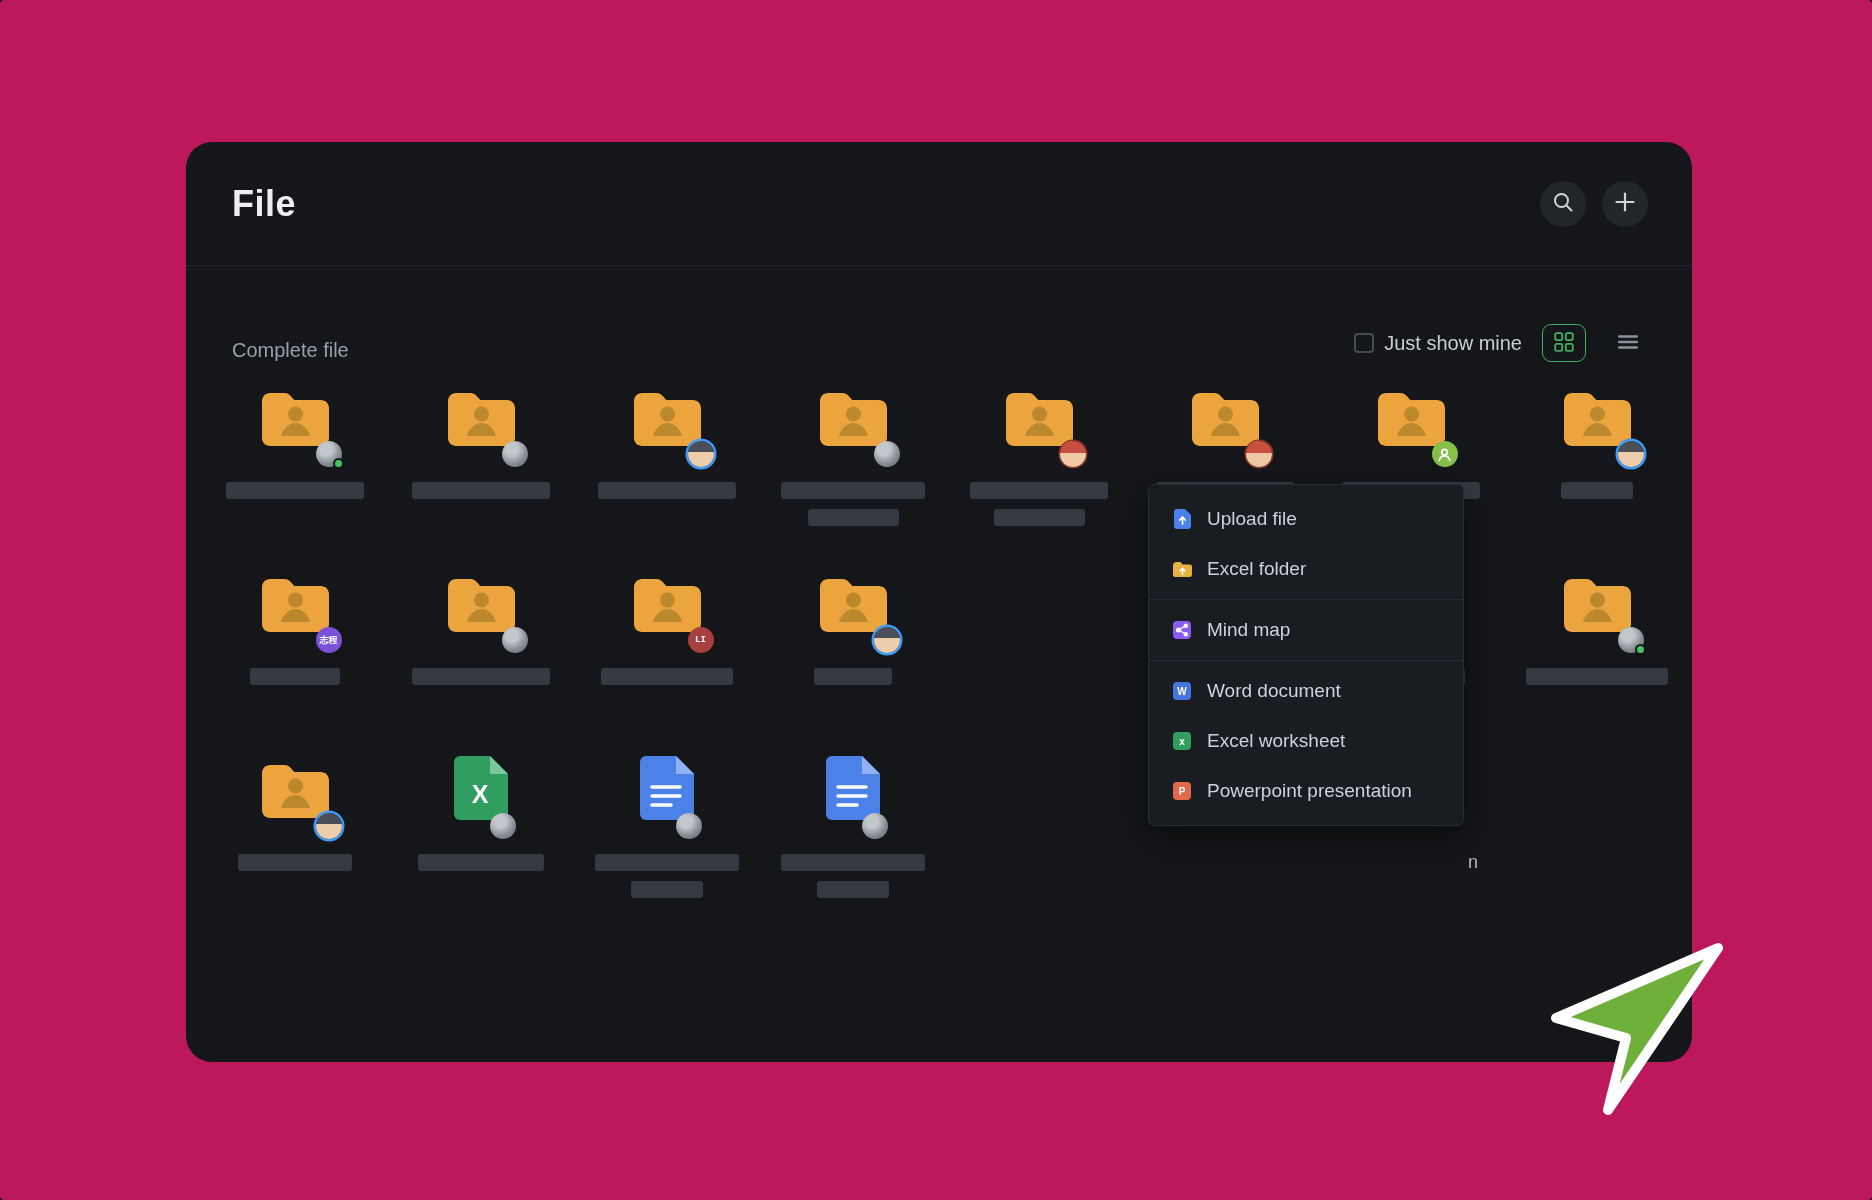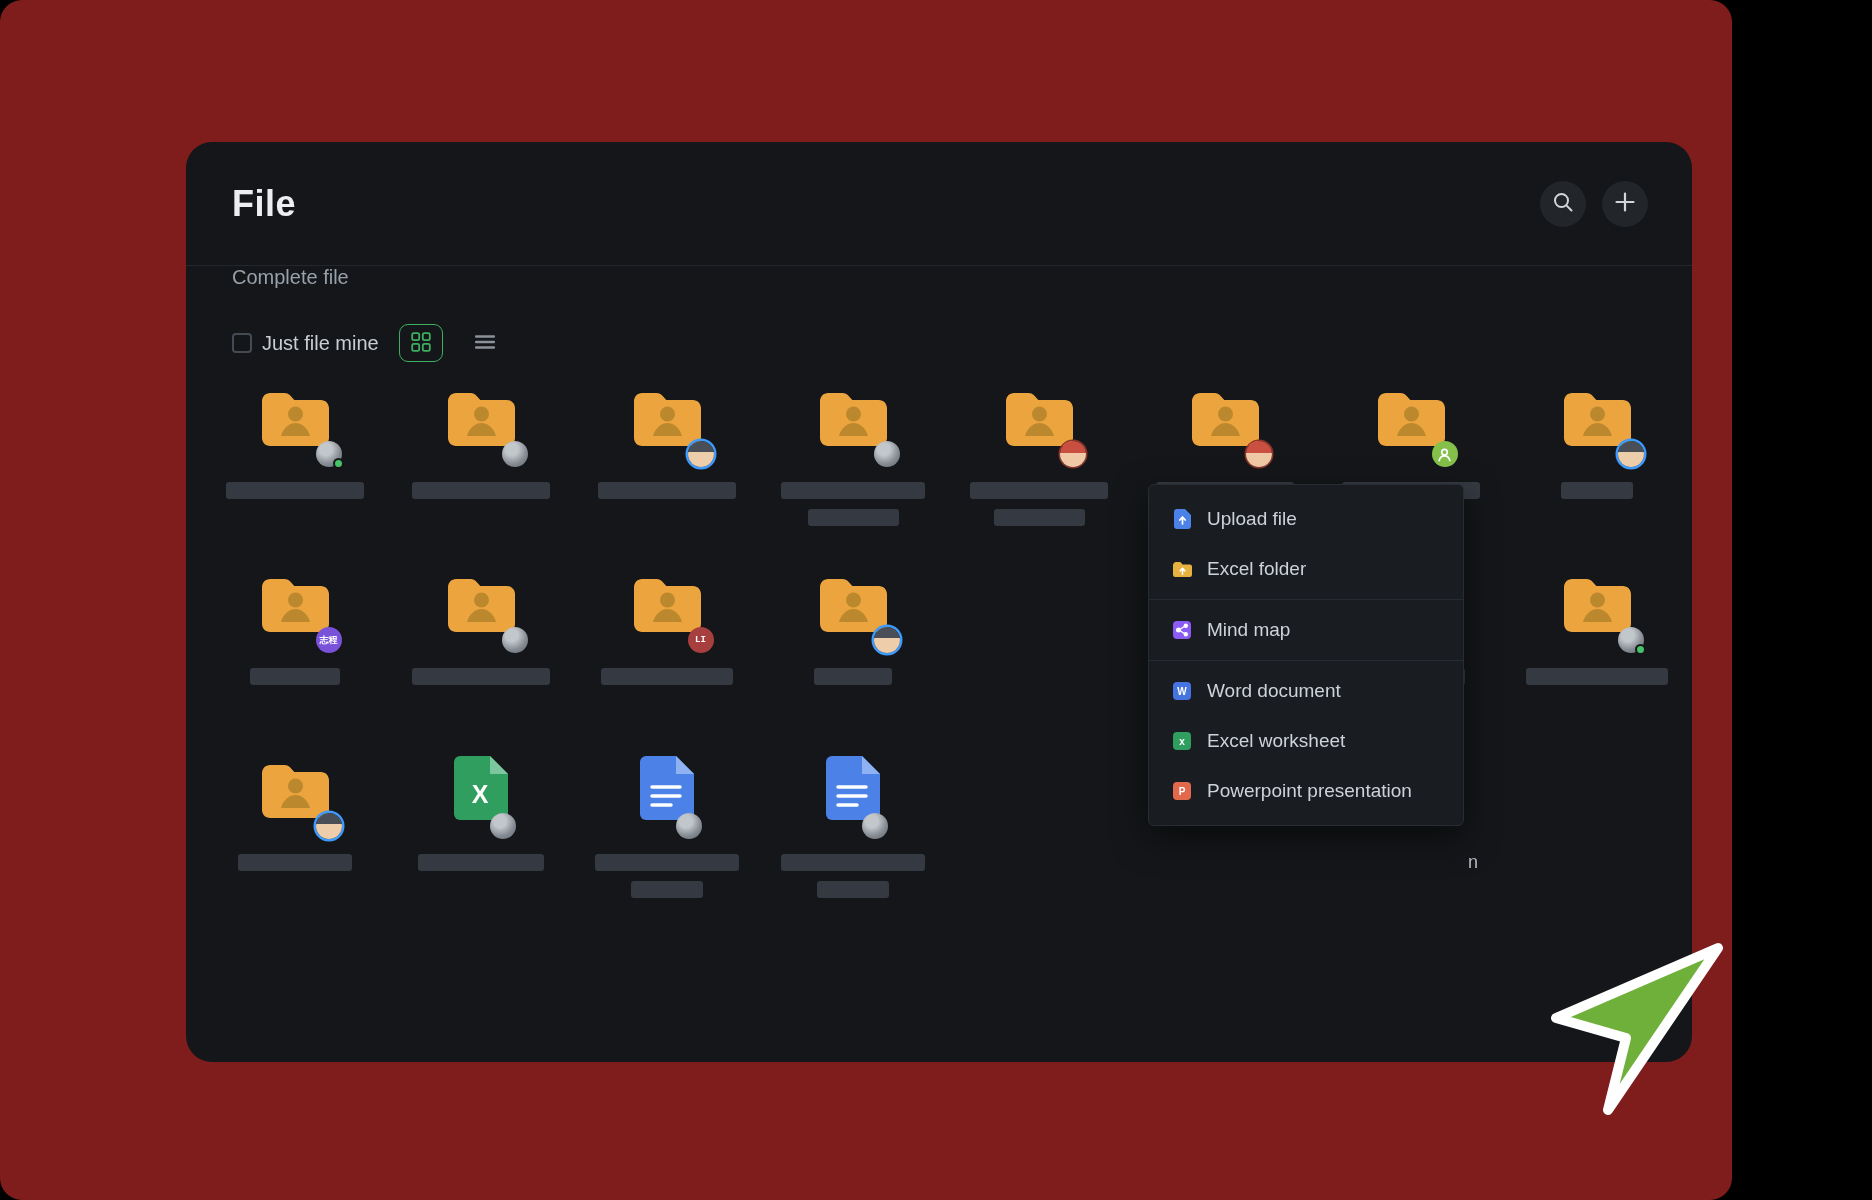--- a/index.html
+++ b/index.html
@@ -1,40 +1,40 @@
 <!DOCTYPE html>
 <html><head>
 <meta charset="utf-8">
 <style>
   * { margin:0; padding:0; box-sizing:border-box; }
   html,body { background:#000; }
   .stage {
-    position:relative; width:1732px; height:1200px;
-    background:#7f1d1d; border-radius:22px; overflow:hidden;
+    position:relative; width:1872px; height:1200px;
+    background:#be185d; border-radius:4px; overflow:hidden;
     font-family:"Liberation Sans", sans-serif;
   }
   .panel {
     position:absolute; left:186px; top:142px; width:1506px; height:920px;
     background:#141619; border-radius:26px; overflow:hidden;
   }
   
   .hdr {
     display:flex; justify-content:space-between; align-items:center;
     height:124px; padding:0 44px 0 46px; border-bottom:1px solid #23262c;
   }
   .hdr h1 { font-size:36px; font-weight:bold; color:#eceef0; letter-spacing:.5px; }
   .hdr-actions { display:flex; gap:16px; }
   .circle-btn {
     width:46px; height:46px; border-radius:50%; background:#222529;
     border:none; display:flex; align-items:center; justify-content:center; cursor:pointer;
   }
   
   .toolbar {
-    display:flex; justify-content:space-between; align-items:flex-start;
-    height:96px; padding:0 42px 0 46px;flex-direction:column;
+    display:flex; justify-content:space-between; align-items:flex-end;
+    height:96px; padding:0 42px 0 46px;
   }
   .section-label { font-size:20px; color:#98a0aa; }
   .toolbar-right { display:flex; align-items:center; gap:20px; }
   .filter { display:flex; align-items:center; gap:10px; cursor:pointer; }
   .checkbox {
     width:20px; height:20px; border:2px solid #454b54; border-radius:4px;
     background:transparent; display:inline-block;
   }
   .filter-label { font-size:20px; color:#c9ced5; }
   .view-btn {
@@ -116,21 +116,21 @@
           </span>
         </button>
       </div>
     </div>
 
     <div class="toolbar">
       <span class="section-label">Complete file</span>
       <div class="toolbar-right">
         <label class="filter">
           <span class="checkbox"></span>
-          <span class="filter-label">Just file mine</span>
+          <span class="filter-label">Just show mine</span>
         </label>
         <button class="view-btn active">
           <span>
             <svg width="20" height="20" viewBox="0 0 20 20" fill="none" stroke="#3FAE5F" stroke-width="1.8">
                 <rect x="1.2" y="1.2" width="7" height="7" rx="1.6"></rect>
                 <rect x="11.8" y="1.2" width="7" height="7" rx="1.6"></rect>
                 <rect x="1.2" y="11.8" width="7" height="7" rx="1.6"></rect>
                 <rect x="11.8" y="11.8" width="7" height="7" rx="1.6"></rect>
               </svg>
           </span>

